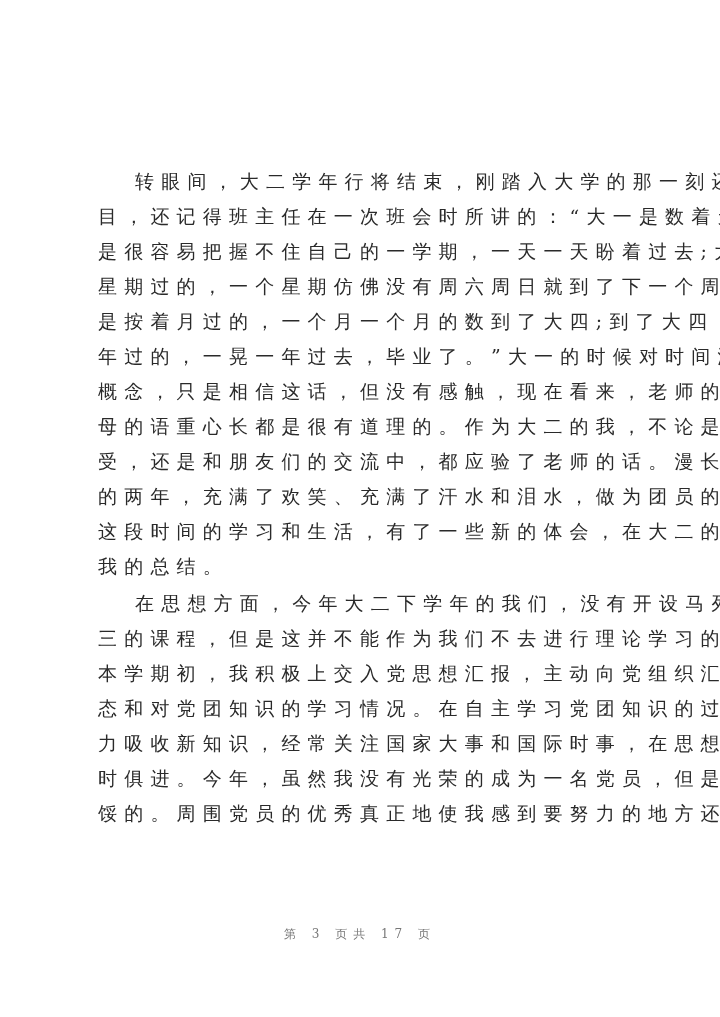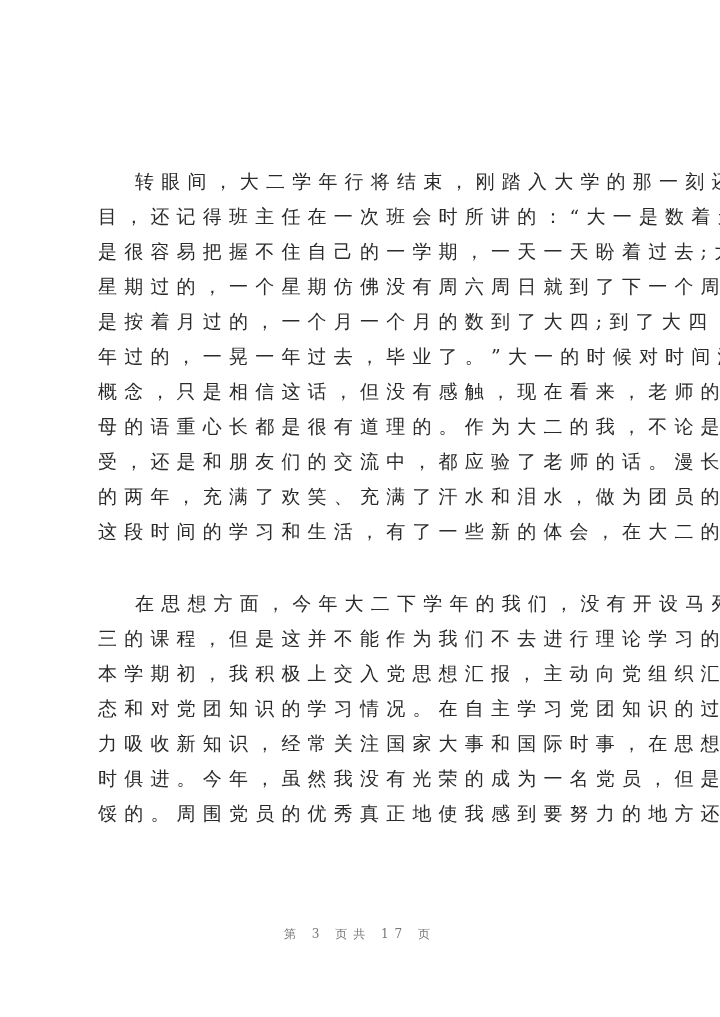--- a/index.html
+++ b/index.html
@@ -21,20 +21,21 @@
   <div class="line" style="top:203px;">目，还记得班主任在一次班会时所讲的：“大一是数着天过的，</div>
   <div class="line" style="top:238px;">是很容易把握不住自己的一学期，一天一天盼着过去;大二是按</div>
   <div class="line" style="top:273px;">星期过的，一个星期仿佛没有周六周日就到了下一个周一;大三</div>
   <div class="line" style="top:308px;">是按着月过的，一个月一个月的数到了大四;到了大四，就是按</div>
   <div class="line" style="top:343px;">年过的，一晃一年过去，毕业了。”大一的时候对时间没有什么</div>
   <div class="line" style="top:378px;">概念，只是相信这话，但没有感触，现在看来，老师的教诲，父</div>
   <div class="line" style="top:413px;">母的语重心长都是很有道理的。作为大二的我，不论是自己的感</div>
   <div class="line" style="top:448px;">受，还是和朋友们的交流中，都应验了老师的话。漫长而又须臾</div>
   <div class="line" style="top:483px;">的两年，充满了欢笑、充满了汗水和泪水，做为团员的我，对于</div>
   <div class="line" style="top:518px;">这段时间的学习和生活，有了一些新的体会，在大二的尾声写下</div>
+  <div class="line" style="top:553px;">我的总结。</div>
 
   <div class="line indent" style="top:590px;">在思想方面，今年大二下学年的我们，没有开设马列、毛邓</div>
   <div class="line" style="top:625px;">三的课程，但是这并不能作为我们不去进行理论学习的借口。在</div>
   <div class="line" style="top:660px;">本学期初，我积极上交入党思想汇报，主动向党组织汇报思想动</div>
   <div class="line" style="top:695px;">态和对党团知识的学习情况。在自主学习党团知识的过程中，努</div>
   <div class="line" style="top:730px;">力吸收新知识，经常关注国家大事和国际时事，在思想上做到与</div>
   <div class="line" style="top:765px;">时俱进。今年，虽然我没有光荣的成为一名党员，但是我不会气</div>
   <div class="line" style="top:800px;">馁的。周围党员的优秀真正地使我感到要努力的地方还有很多，</div>
 
   <div class="footer">第 3 页共 17 页</div>

